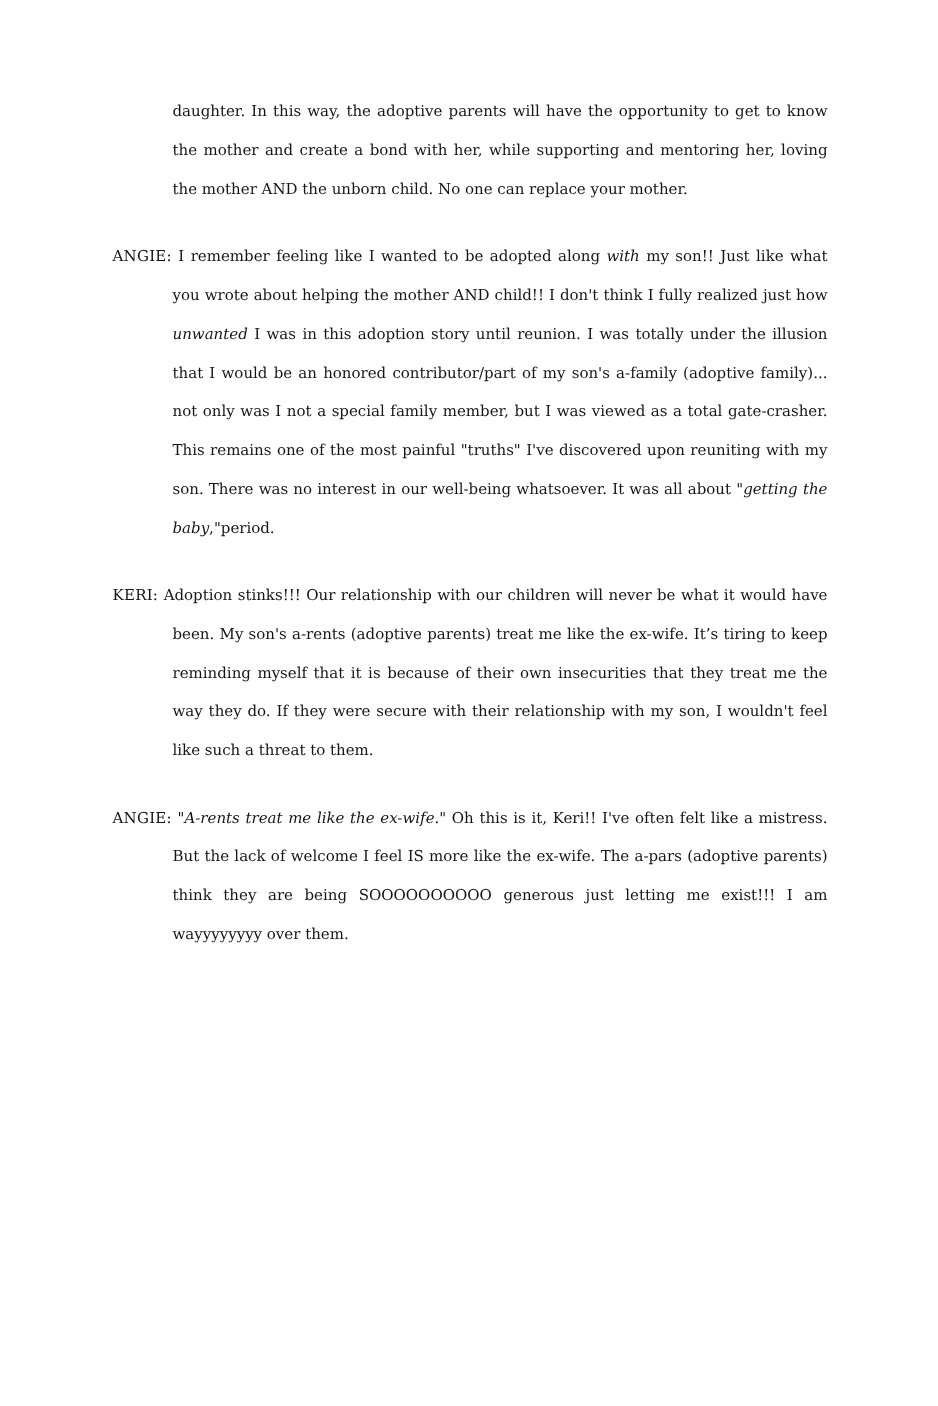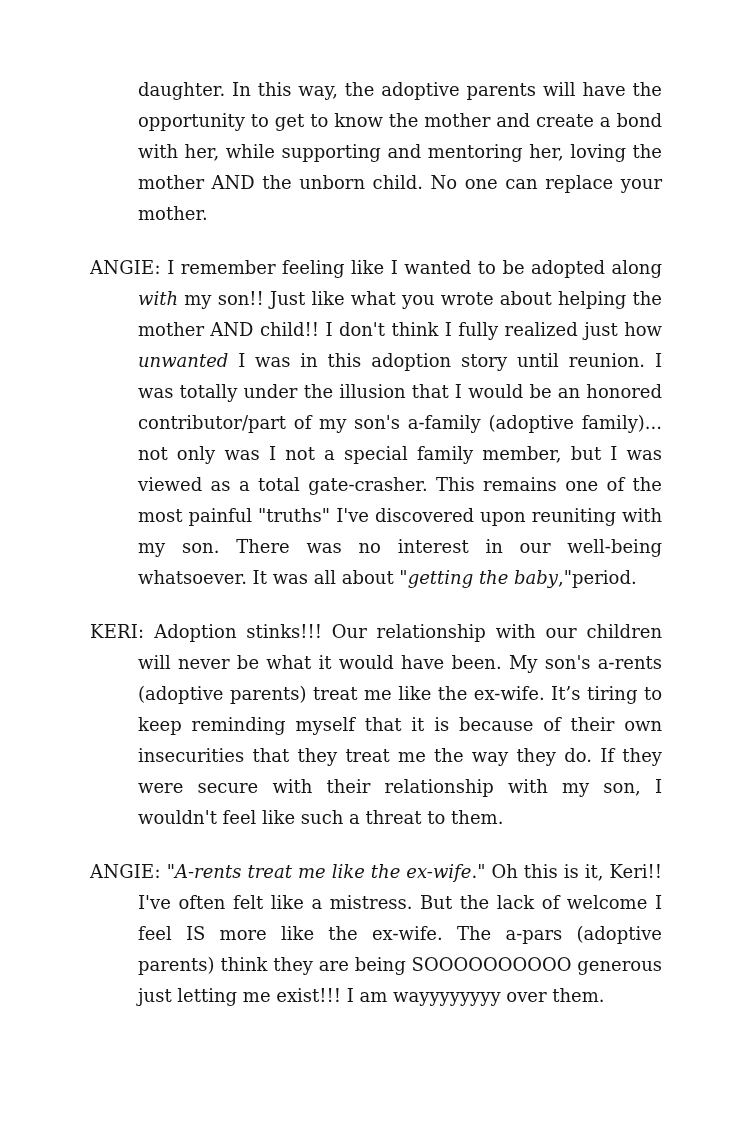--- a/index.html
+++ b/index.html
@@ -15,21 +15,21 @@
     overflow: hidden;
     box-sizing: border-box;
   }
   .text-block {
     position: absolute;
     top: 74px;
     left: 90px;
     width: 572px;
     color: #141414;
     font-family: "DejaVu Serif", "Liberation Serif", serif;
-    font-size: 18px;
+    font-size: 12px;
     line-height: 31px;
     text-align: justify;
   }
   p.para {
     margin: 0 0 23px 0;
   }
   
   p.para.continuation {
     margin-left: 48px;
   }

